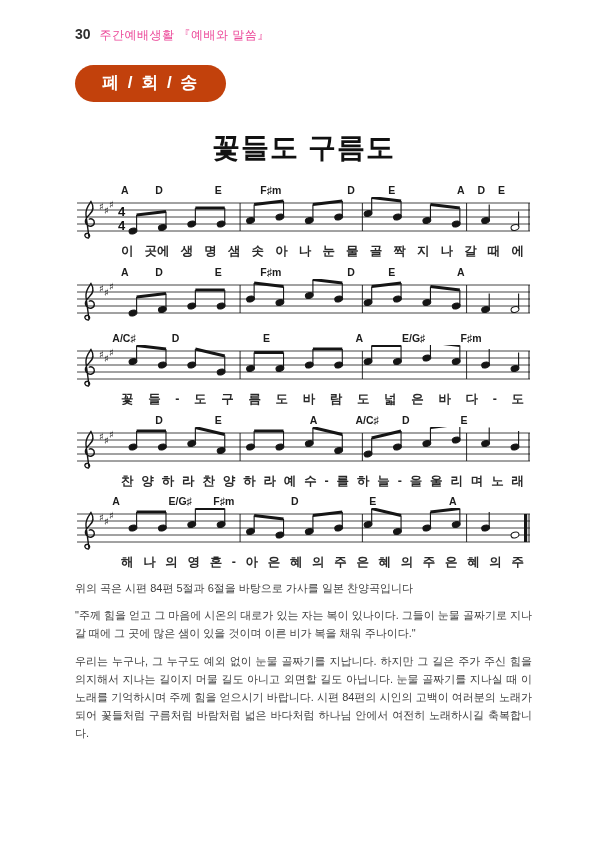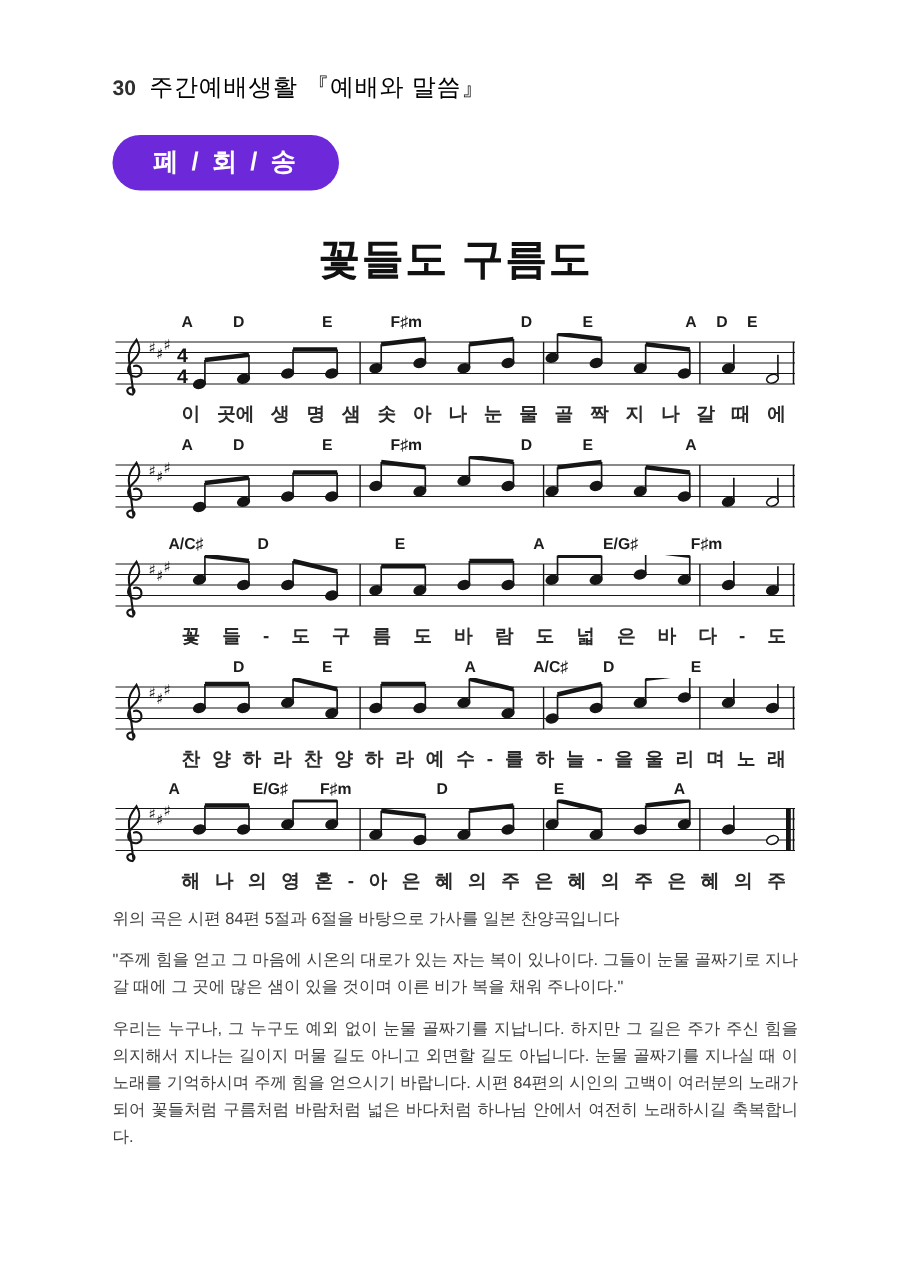--- a/index.html
+++ b/index.html
@@ -6,21 +6,21 @@
   body{
     width:600px;height:850px;position:relative;overflow:hidden;
     font-family:"Liberation Sans","DejaVu Sans",sans-serif;
     color:#3b3b3b;
   }
   .page{position:absolute;left:75px;top:0;width:457px;}
 
   
   .header{margin-top:26px;display:flex;align-items:baseline;gap:9px;}
   .page-num{font-size:14px;font-weight:bold;color:#2f2f2f;text-align:right;}
-  .header-title{font-size:16px;color:#000000;letter-spacing:.5px;margin-top:22px;}
+  .header-title{font-size:12px;color:#ec4899;letter-spacing:.5px;}
 
   
   .badge{
     display:inline-block;margin-top:21px;
     padding:6px 27px 8px 27px;border-radius:19px;
     color:#ffffff;font-size:17px;font-weight:bold;letter-spacing:2px;
   }
 
   
   .song-title{
@@ -51,21 +51,21 @@
 </head>
 <body>
 
 <div class="page">
 
   <div class="header">
     <span class="page-num">30</span>
     <span class="header-title">주간예배생활 『예배와 말씀』</span>
   </div>
 
-  <div class="badge" style="background: #6d28d9;">폐 / 회 / 송</div>
+  <div class="badge" style="background: #c2410c;">폐 / 회 / 송</div>
 
   <h1 class="song-title">꽃들도 구름도</h1>
 
   <div class="score" id="score">
       <div class="system">
         <div class="chord-row">
           <span class="chord" style="left: 10.5%;">A</span>
           <span class="chord" style="left: 18%;">D</span>
           <span class="chord" style="left: 31%;">E</span>
           <span class="chord" style="left: 41%;">F♯m</span>

